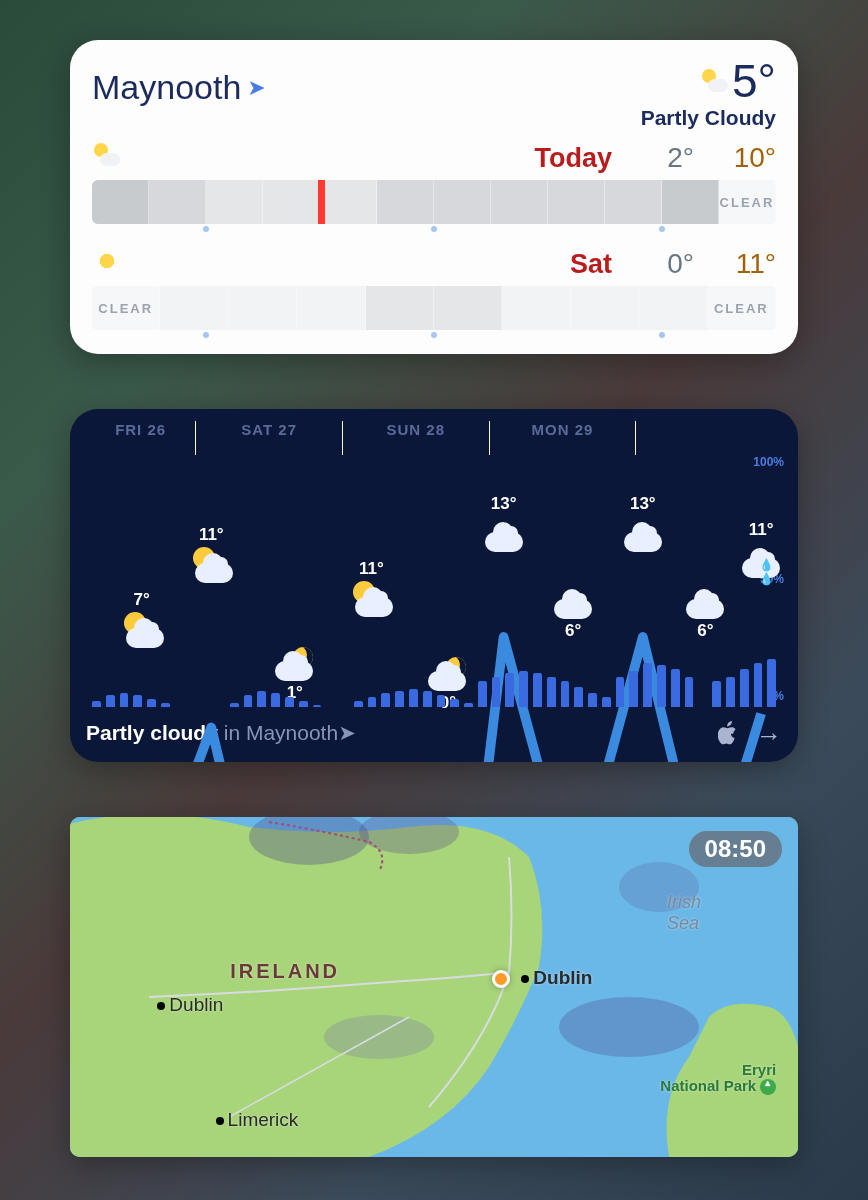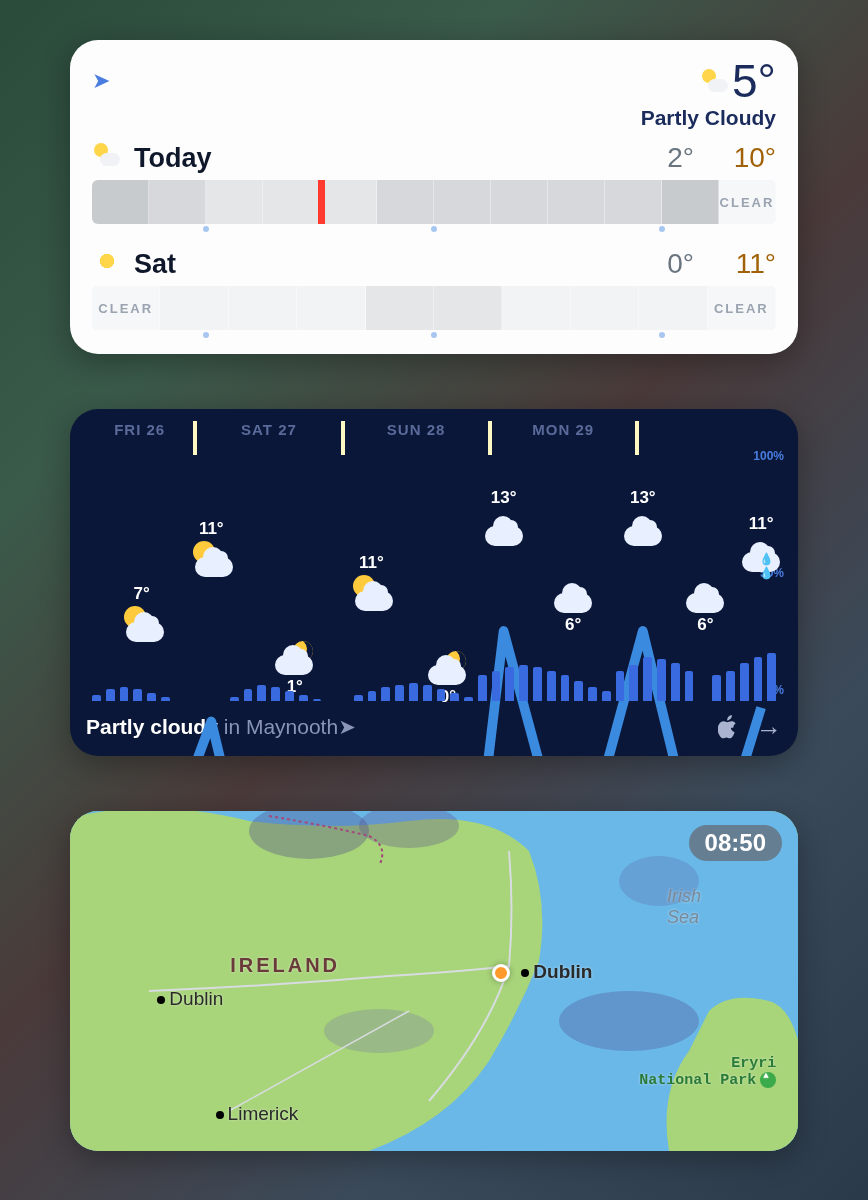--- a/index.html
+++ b/index.html
@@ -68,21 +68,22 @@
     display: flex;
     align-items: center;
     gap: 12px;
     padding: 0 0 6px 0;
   }
   .w1-day-icon { width: 30px; text-align:center; font-size: 22px;}
   .w1-day-name {
     flex: 1;
     font-size: 27px;
     font-weight: 600;
-    color: #0f172a;
+    color: #b91c1c;
+    text-align: right;
   }
   .w1-day-lo, .w1-day-hi {
     width: 70px;
     text-align: right;
     font-size: 28px;
     color: #6a7580;
     font-weight: 400;
   }
   .w1-day-hi { color: #a16207; }
 
@@ -148,28 +149,28 @@
     display:flex;
     height: 34px;
   }
   .w2-days > div {
     flex:1;
     text-align:center;
     font-size:15px;
     font-weight:700;
     letter-spacing:1px;
     color:#5a6a9a;
-    border-right:4px solid #fef9c3;
+    border-right:1px solid #fef9c3;
   }
   .w2-days > div:first-child { flex:0.75;}
   .w2-days > div:last-child { border:none; }
   .w2-chart-area {
     position:relative;
     height: 240px;
-    margin-top:2px;
+    margin-top:8px;
   }
   .w2-chart-area svg.line { position:absolute; inset:0; }
   .w2-scale {
     position:absolute; right:-2px; top:-8px; bottom:0;
     display:flex; flex-direction:column; justify-content:space-between;
     font-size:12px; font-weight:700; color:#4a7de0; text-align:right;
   }
   .w2-pt {
     position:absolute;
     transform:translate(-50%,-50%);
@@ -214,20 +215,21 @@
   .w2-ico .cloud{position:absolute; bottom:0; width:38px; height:20px; background:#e8f0ff; border-radius:12px;}
   .w2-ico .cloud::before{content:"";position:absolute;top:-10px;left:8px;width:20px;height:20px;background:#e8f0ff;border-radius:50%;}
   .w2-ico .cloud::after{content:"";position:absolute;top:-6px;right:5px;width:14px;height:14px;background:#e8f0ff;border-radius:50%;}
   .w2-ico .rain{position:absolute; bottom:-8px; left:14px; color:#3a8ae0; font-size:12px; letter-spacing:2px;}
 
   
   .w3 {
     position:relative;
     height: 340px;
     background: #9acc6a;
+    border-radius: 10px;
   }
   .w3 svg.map { width:100%; height:100%; }
   .map-label {
     position:absolute;
     font-weight:500;
     color:#2a2a2a;
     font-size:19px;
     text-shadow: 0 0 3px rgba(255,255,255,0.5);
   }
   .map-label.caps { font-weight:700; letter-spacing:3px; color:#6a3a3a; font-size:20px;}
@@ -253,20 +255,21 @@
     vertical-align:middle; margin-left:4px; position:relative;
   }
   .park-badge::after{content:"▲"; color:#fff; font-size:9px; position:absolute; left:3px; top:0;}
 </style>
 </head>
 <body>
 
 <div class="widget w1">
   <div class="w1-head">
     <div class="w1-loc">
+      <span>Maynooth</span>
       <span class="loc-arrow">➤</span>
     </div>
     <div class="w1-now">
       <div class="w1-temp-line">
         <span class="ico-pc"></span>
         <span>5°</span>
       </div>
       <div class="w1-cond">Partly Cloudy</div>
     </div>
   </div>
@@ -500,20 +503,20 @@
     <path d="M 80 180 Q 200 175 320 165 Q 400 160 440 155" stroke="#d8dce0" stroke-width="2" fill="none"></path>
     <path d="M 440 40 Q 445 100 440 155 Q 420 220 360 290" stroke="#d8dce0" stroke-width="2" fill="none"></path>
     <path d="M 160 300 Q 250 250 340 200" stroke="#d8dce0" stroke-width="1.5" fill="none"></path>
   </svg>
 
   <div class="map-time">08:50</div>
 
   <div class="map-label caps" style="left:22%; top:42%;text-align:right;">IRELAND</div>
   <div class="map-label sea" style="left:82%; top:22%; white-space:pre;">Irish
 Sea</div>
-  <div class="map-label park" style="right:3%; top:72%; white-space:pre;font-family:Liberation Mono, monospace;"><span>Eryri
+  <div class="map-label park" style="right:3%; top:72%; white-space:pre;"><span>Eryri
 National Park</span><span class="park-badge"></span></div>
 
   <div class="map-pin" style="left:58%; top:45%;"></div>
   <div class="map-label city" style="left:62%; top:44%; font-weight:700;text-align:center;">Dublin</div>
   <div class="map-label city" style="left:12%; top:52%;">Dublin</div>
   <div class="map-label city" style="left:20%; top:86%;">Limerick</div>
 </div>
 
 </body></html>

